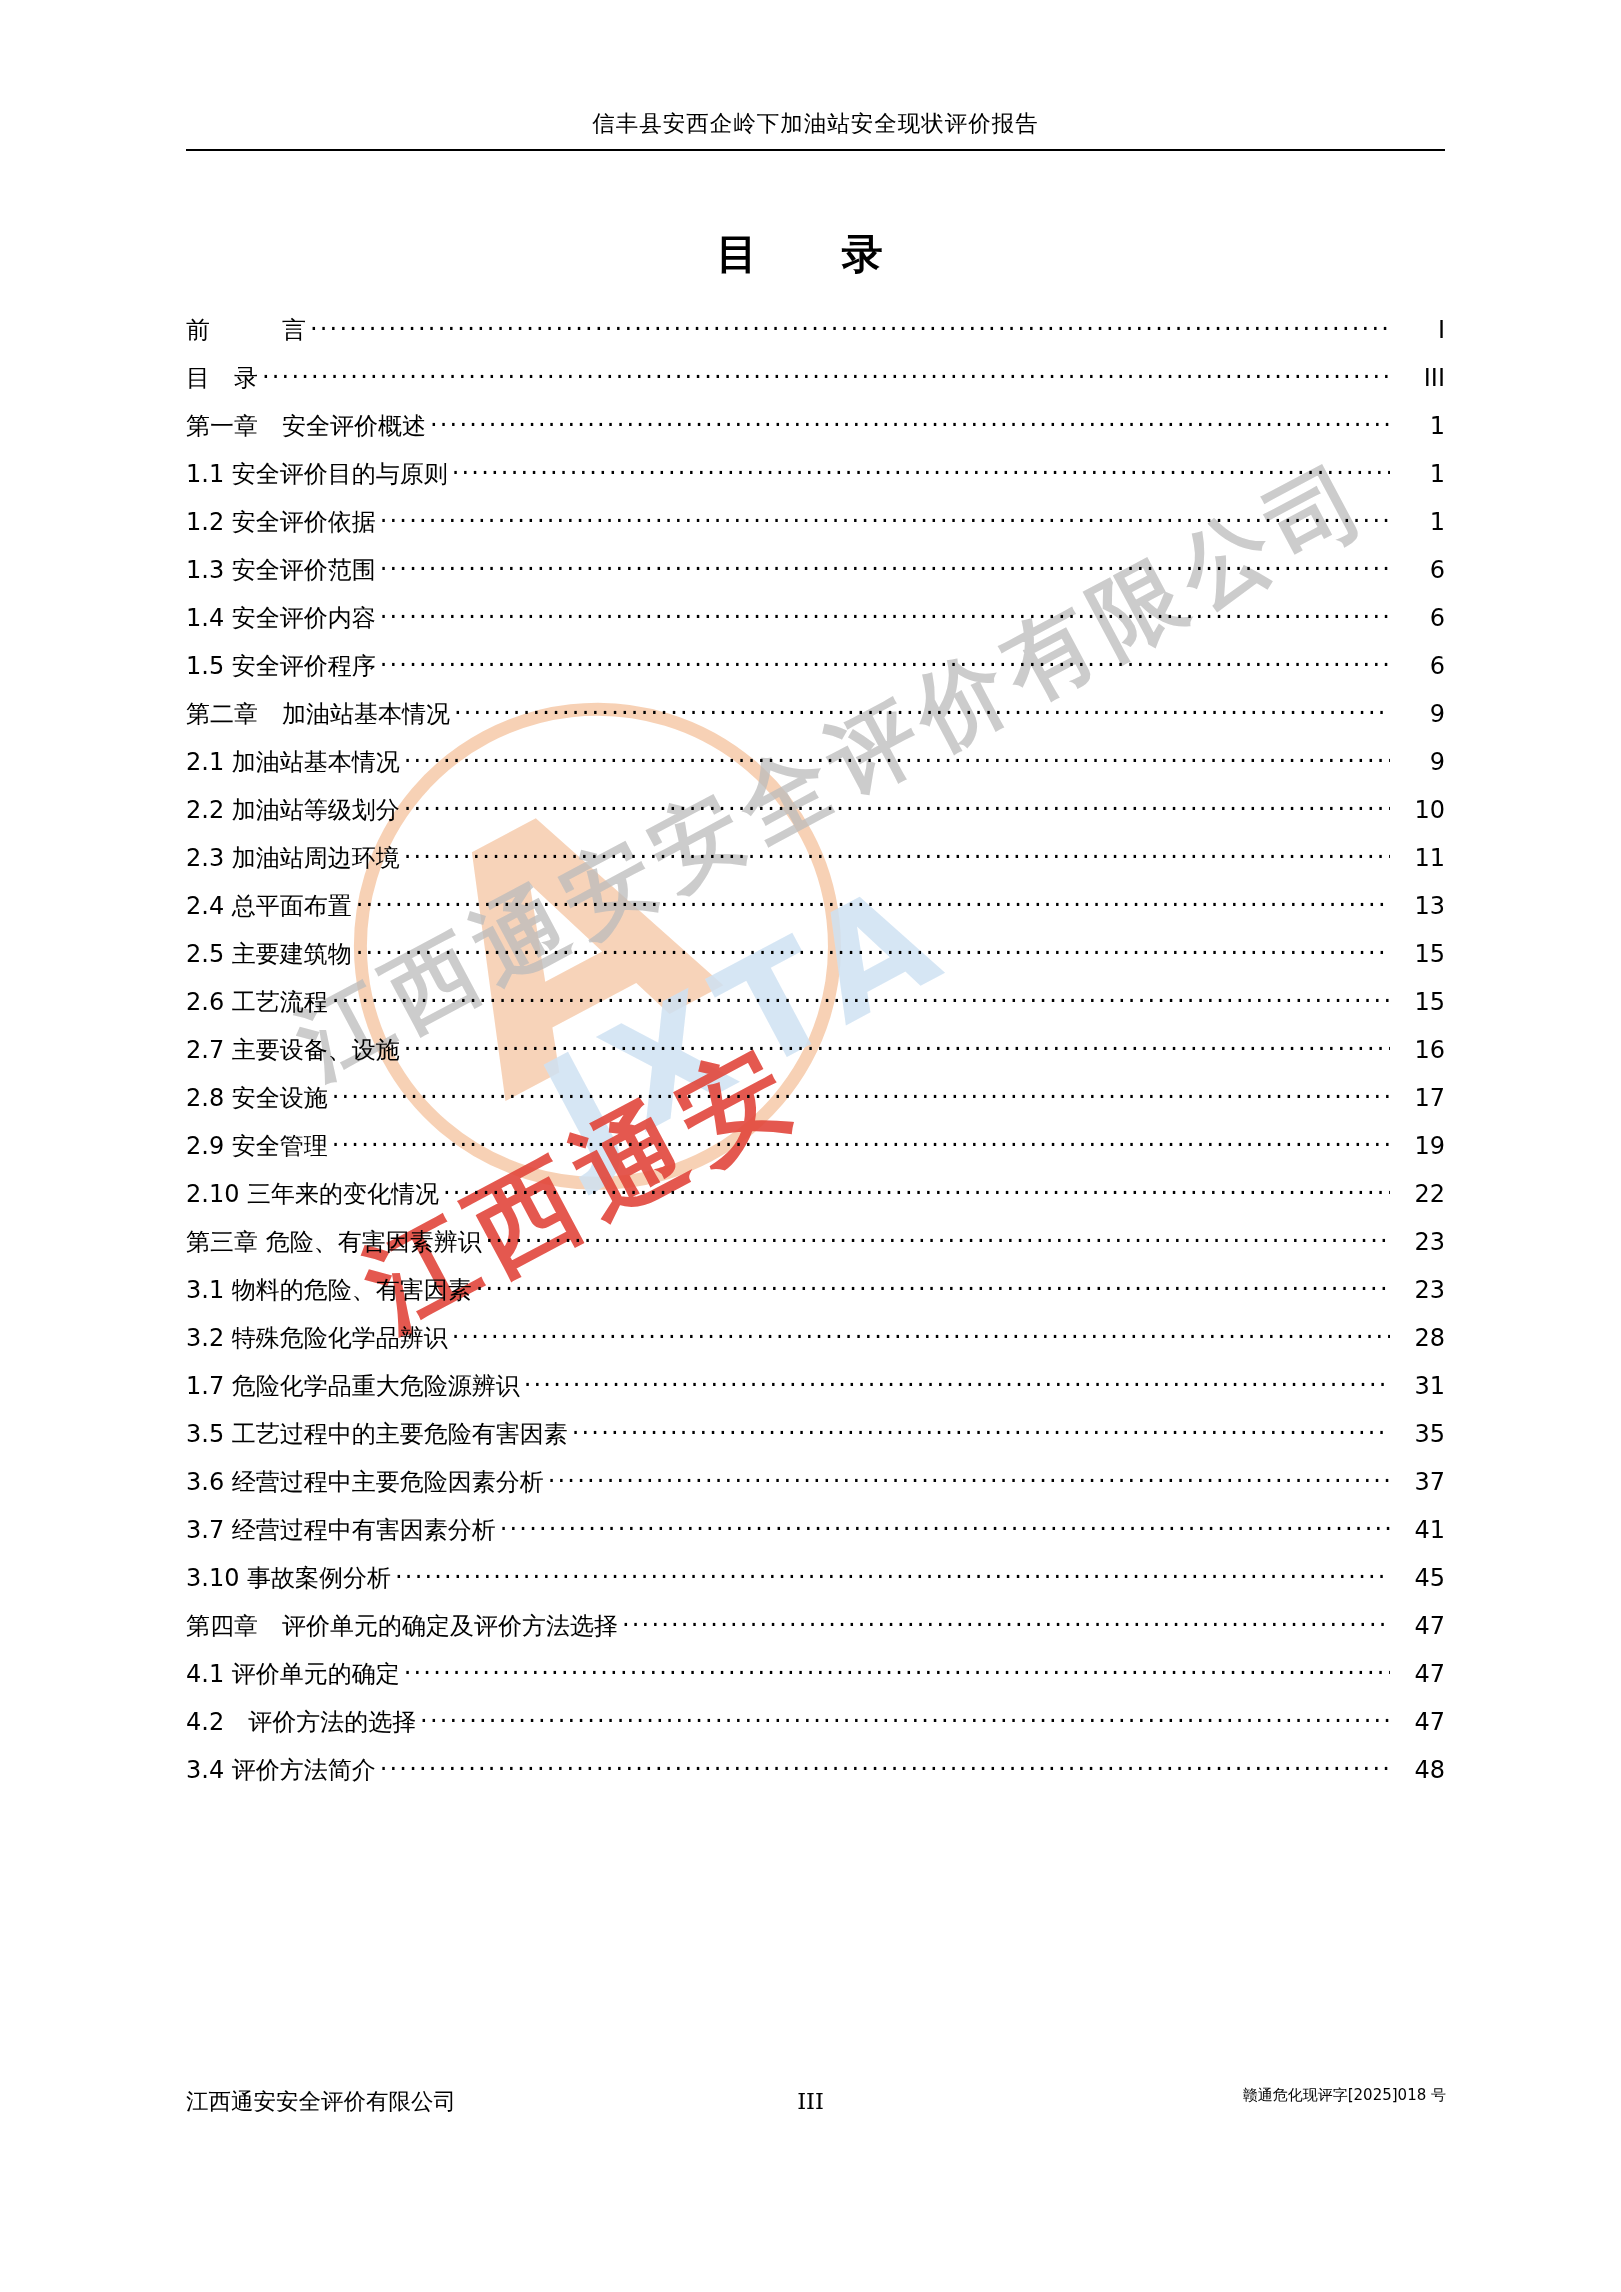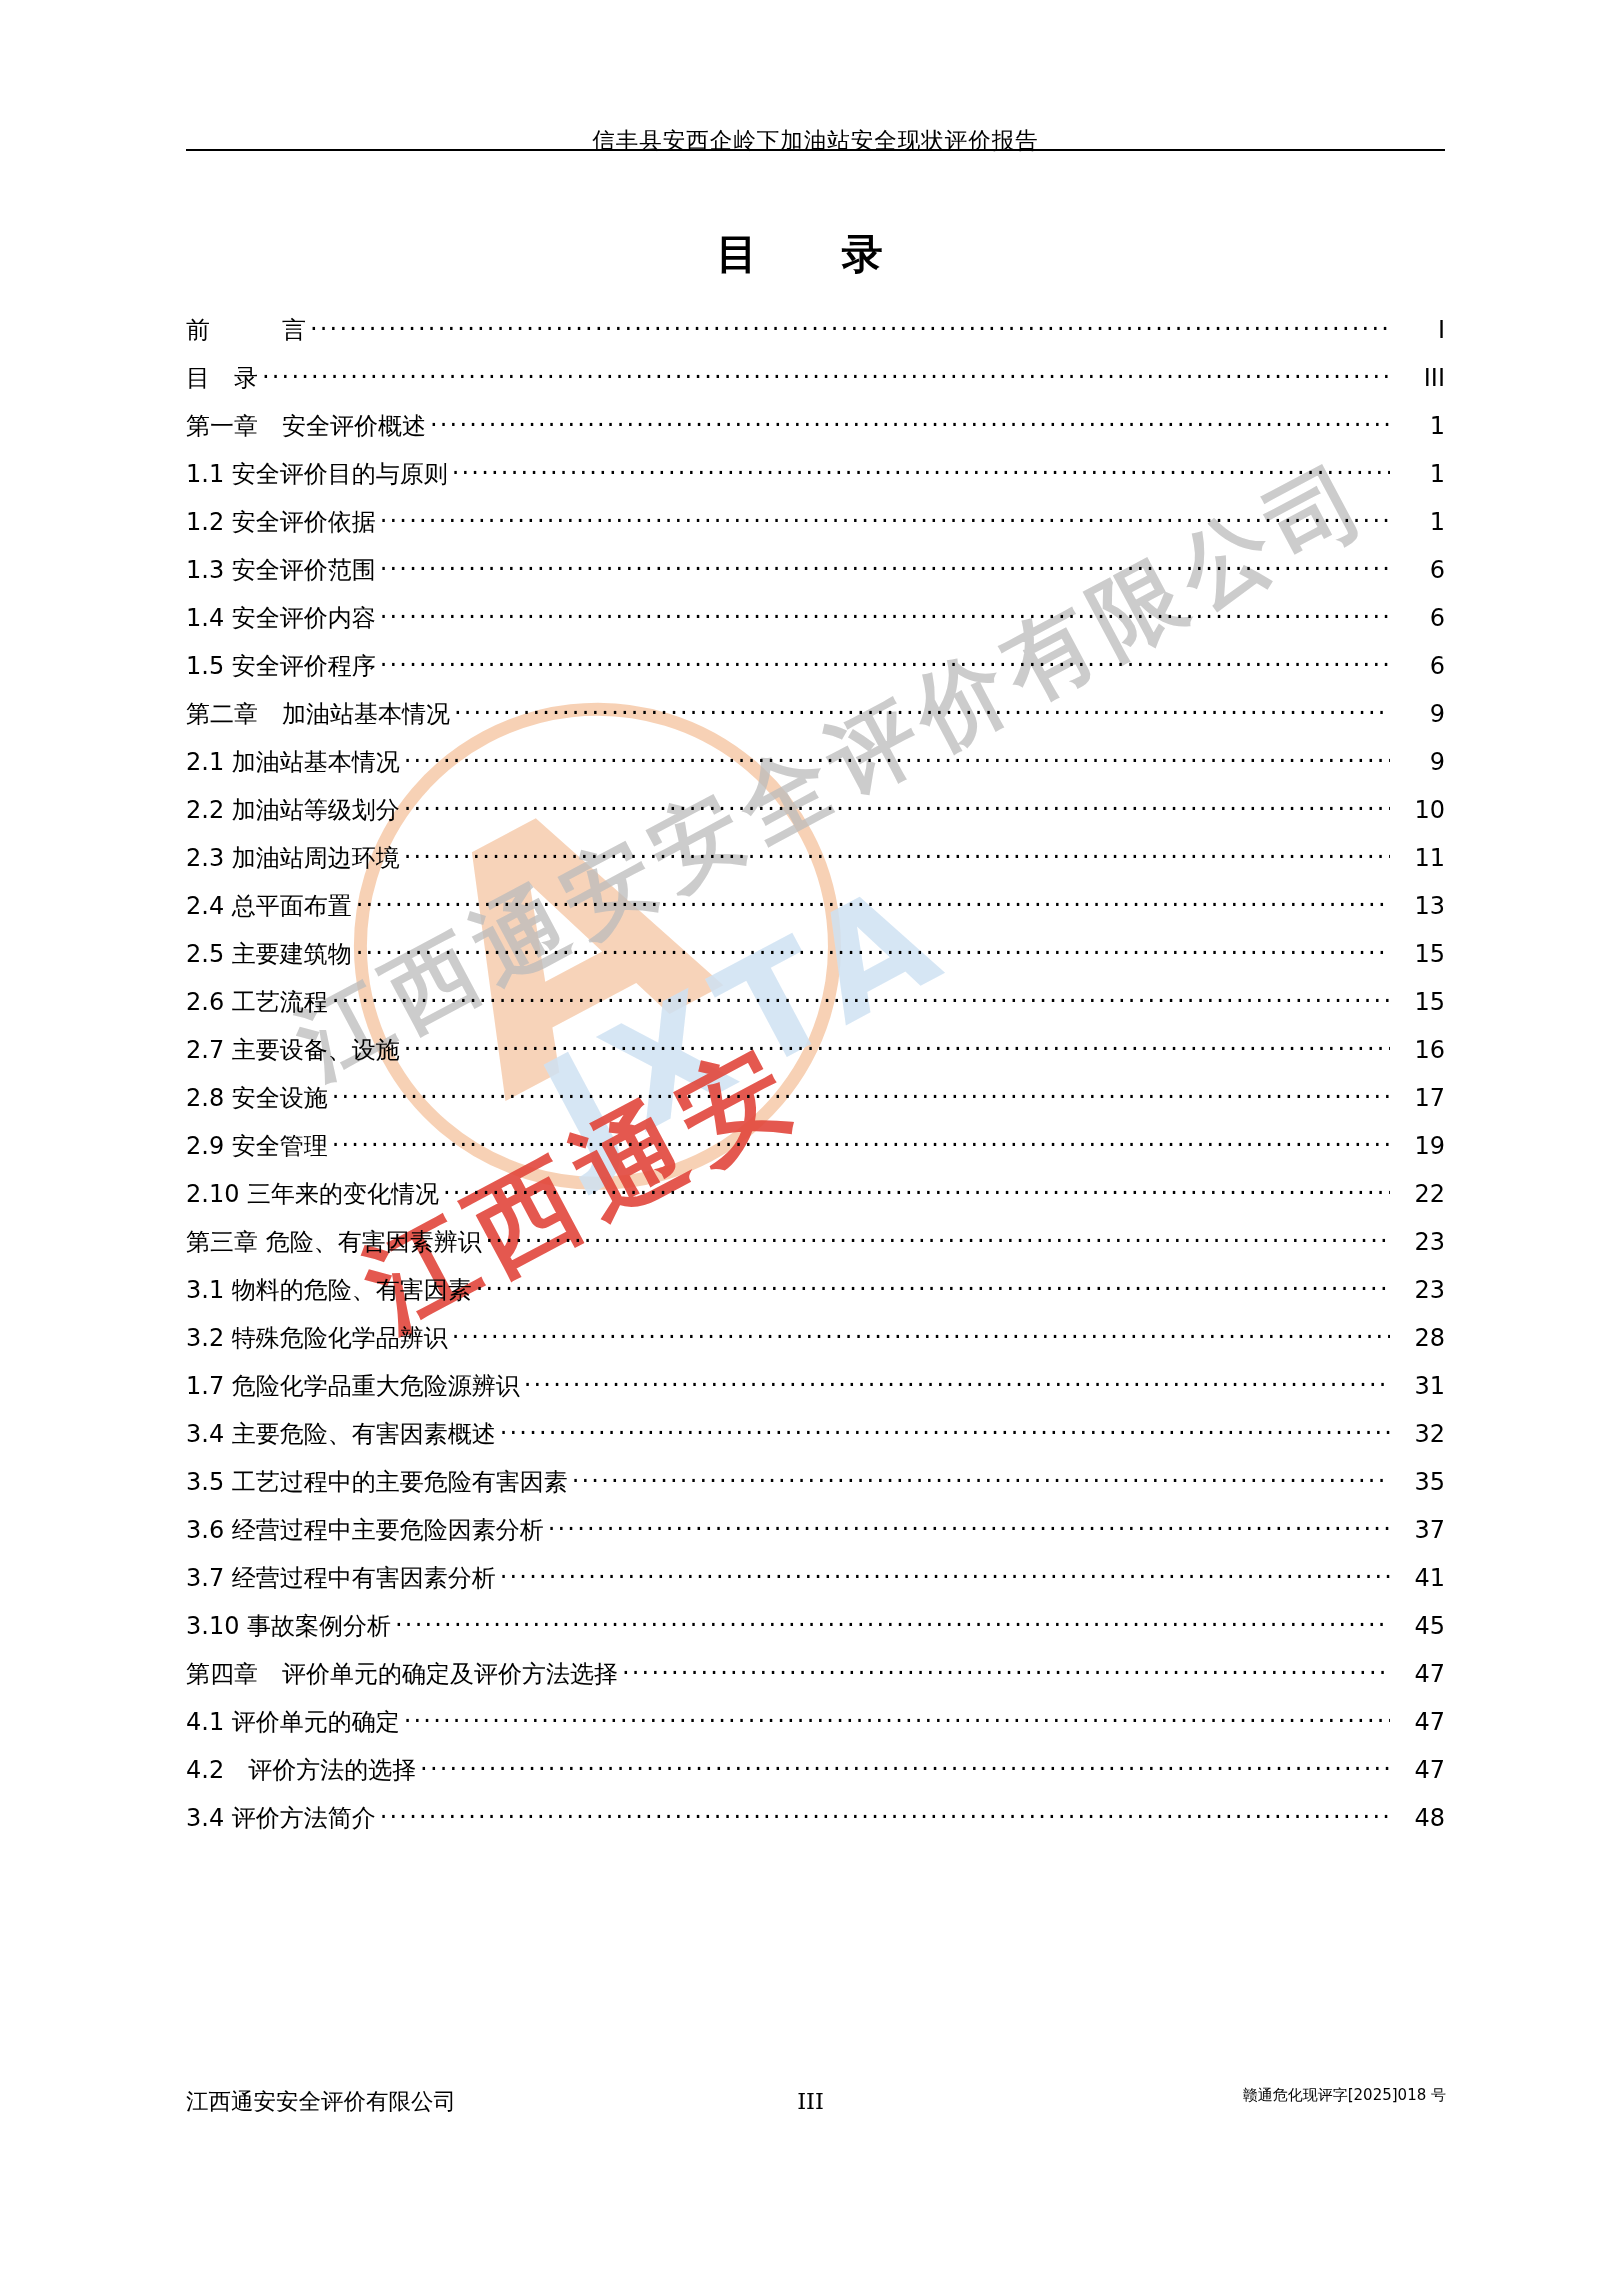--- a/index.html
+++ b/index.html
@@ -102,21 +102,20 @@
   .running-head {
     position: absolute;
     left: 186px;
     top: 108px;
     width: 1259px;
     text-align: center;
     font-size: 22.5px;
     letter-spacing: 1px;
     color: #000;
     font-family: "DejaVu Sans", "Liberation Sans", sans-serif;
-    margin-top: 17px;
   }
   .head-rule {
     position: absolute;
     left: 186px;
     top: 149px;
     width: 1259px;
     height: 0;
     border-top: 2px solid #000;
   }
 
@@ -361,25 +360,20 @@
         <span class="toc-dots"></span>
         <span class="toc-page">28</span>
       </div>
 
       <div class="toc-row">
         <span class="toc-label">1.7 危险化学品重大危险源辨识</span>
         <span class="toc-dots"></span>
         <span class="toc-page">31</span>
       </div>
 
-      <div class="toc-row">
-        <span class="toc-label">3.4 主要危险、有害因素概述</span>
-        <span class="toc-dots"></span>
-        <span class="toc-page">32</span>
-      </div>
 
       <div class="toc-row">
         <span class="toc-label">3.5 工艺过程中的主要危险有害因素</span>
         <span class="toc-dots"></span>
         <span class="toc-page">35</span>
       </div>
 
       <div class="toc-row">
         <span class="toc-label">3.6 经营过程中主要危险因素分析</span>
         <span class="toc-dots"></span>

